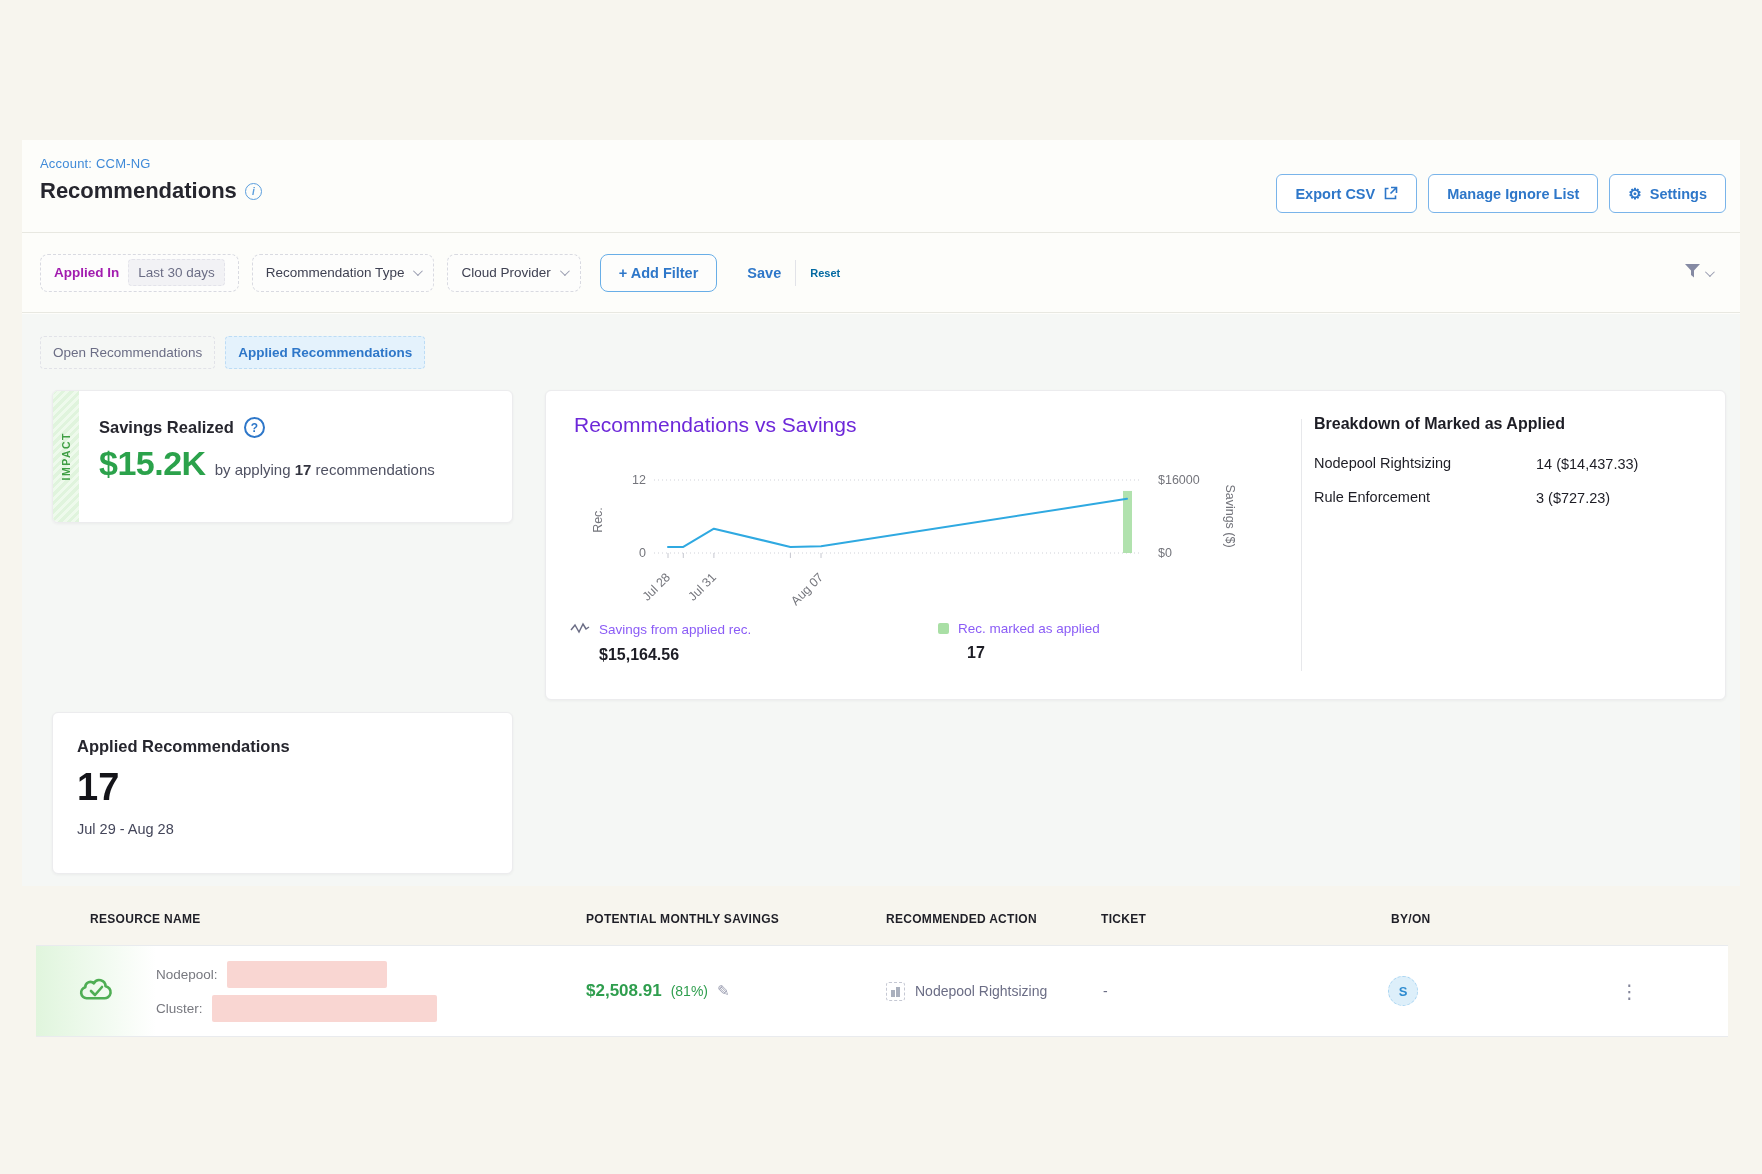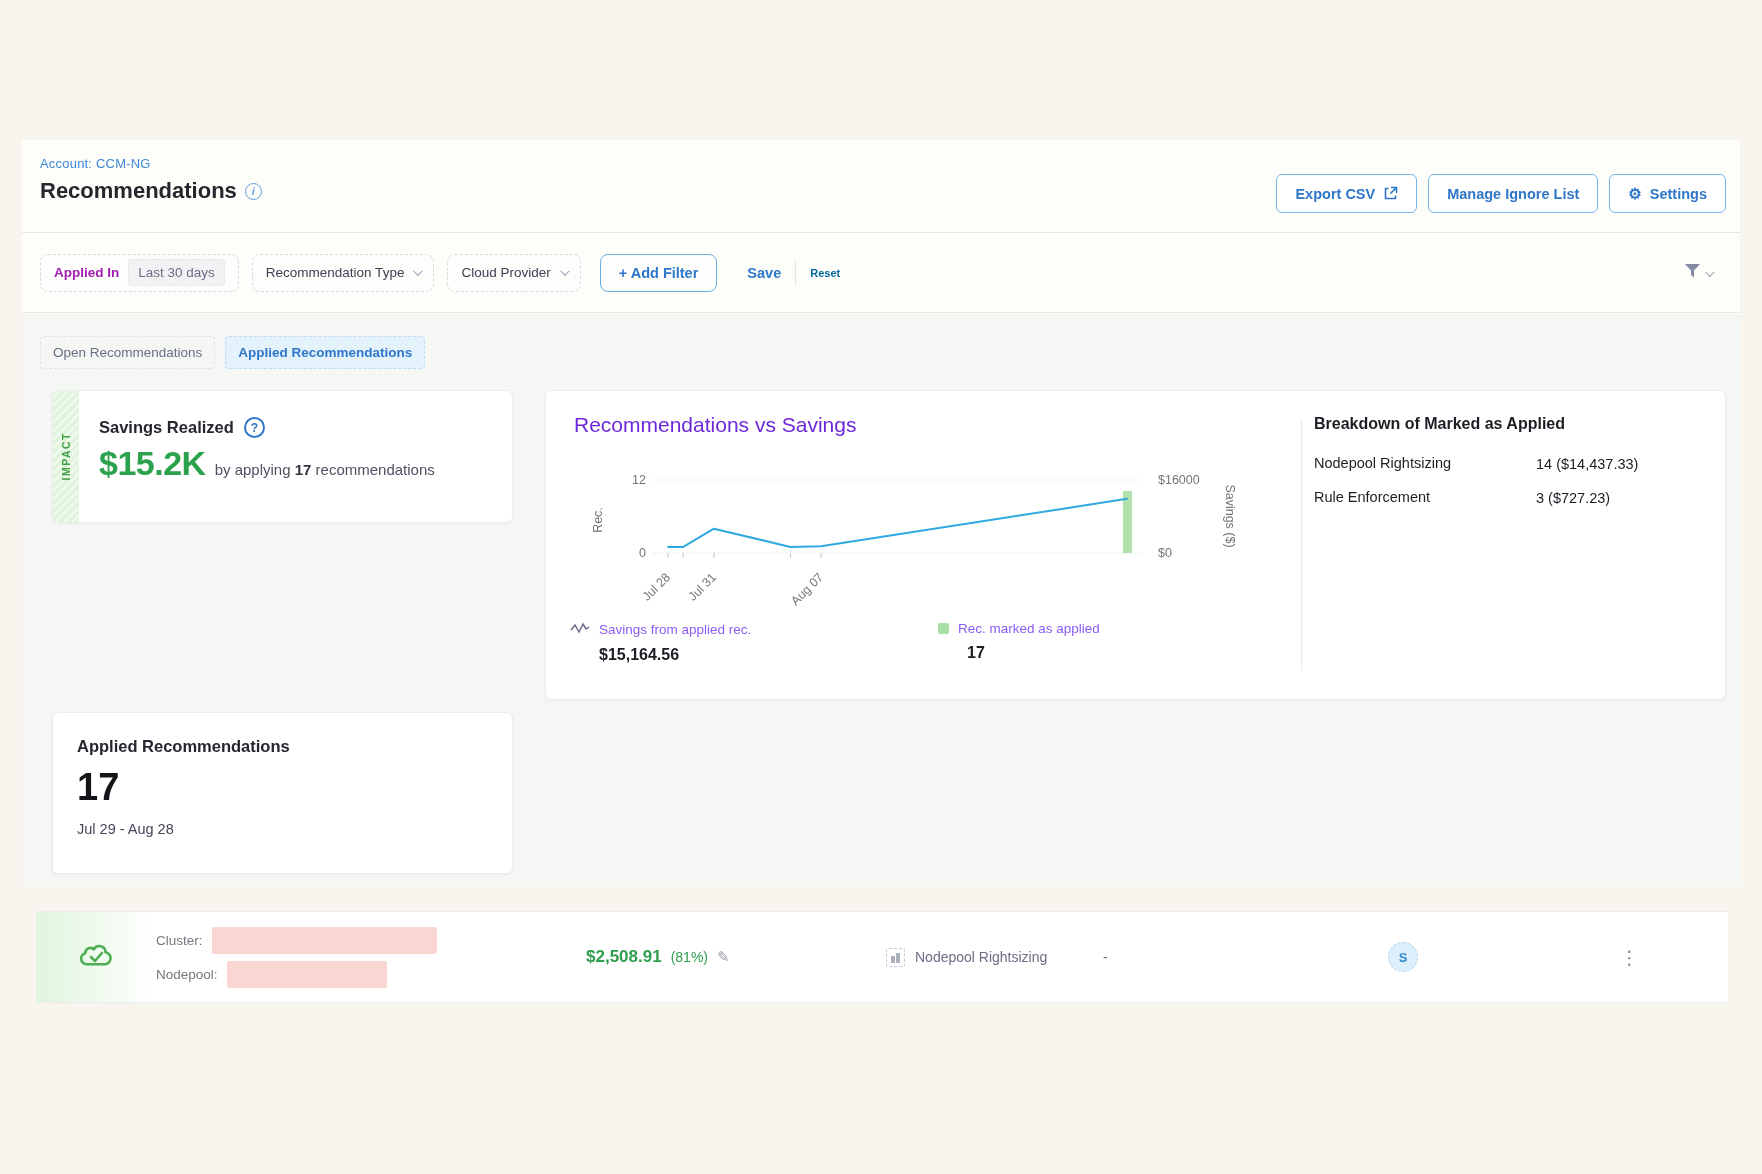--- a/index.html
+++ b/index.html
@@ -306,37 +306,45 @@
         <div class="breakdown-rows">
           <span class="bd-label">Nodepool Rightsizing</span>
           <span class="bd-value">14 ($14,437.33)</span>
           <span class="bd-label">Rule Enforcement</span>
           <span class="bd-value">3 ($727.23)</span>
         </div>
       </div>
     </div>
 
     <div class="rec-table">
+      <div class="t-head">
+        <span class="th-resource">RESOURCE NAME</span>
+        <span class="th">POTENTIAL MONTHLY SAVINGS</span>
+        <span class="th">RECOMMENDED ACTION</span>
+        <span class="th">TICKET</span>
+        <span class="th th-byon">BY/ON</span>
+        <span></span>
+      </div>
 
       <div class="t-row">
         <div class="cell-impact-strip">
           <span>
             <svg width="34" height="26" viewBox="0 0 34 26">
                 <path d="M26.5 10.2 A6.2 6.2 0 0 0 14.8 7.4 A5 5 0 0 0 6.3 11.2 A5.6 5.6 0 0 0 7.6 22.2 H24.6 A5.9 5.9 0 0 0 26.5 10.2 Z M12 15 l4 4 7-8" fill="none" stroke="#4fae54" stroke-width="2.6" stroke-linecap="round" stroke-linejoin="round"></path>
               </svg>
           </span>
         </div>
         <div class="cell-resource">
           <div class="res-line">
+            <span>Nodepool:</span>
+            <span class="redact r2"></span>
+          </div>
+          <div class="res-line">
             <span>Cluster:</span>
             <span class="redact r1"></span>
-          </div>
-          <div class="res-line">
-            <span>Nodepool:</span>
-            <span class="redact r2"></span>
           </div>
         </div>
         <div class="cell-savings">
           <span class="sv-amount">$2,508.91</span>
           <span class="sv-pct">(81%)</span>
           <span class="edit-icon">✎</span>
         </div>
         <div class="cell-action">
           <span class="action-glyph">
               <i style="height:7px"></i>

